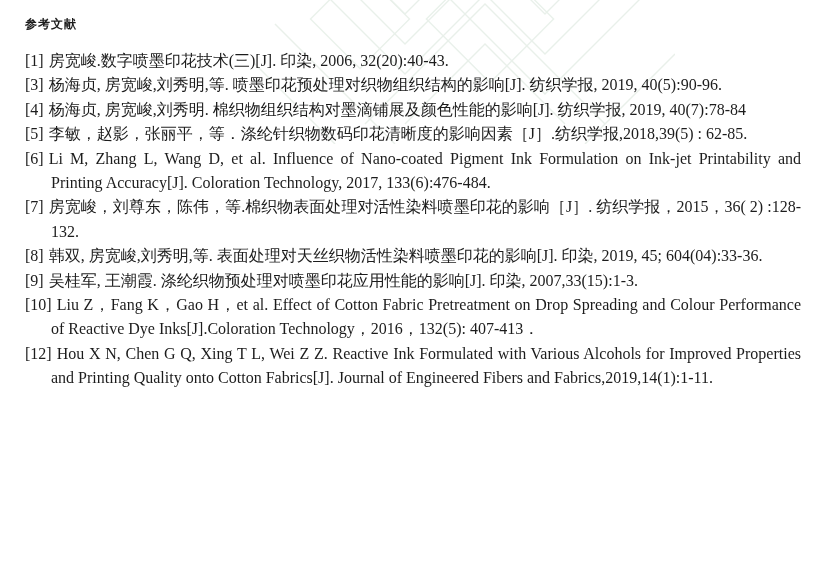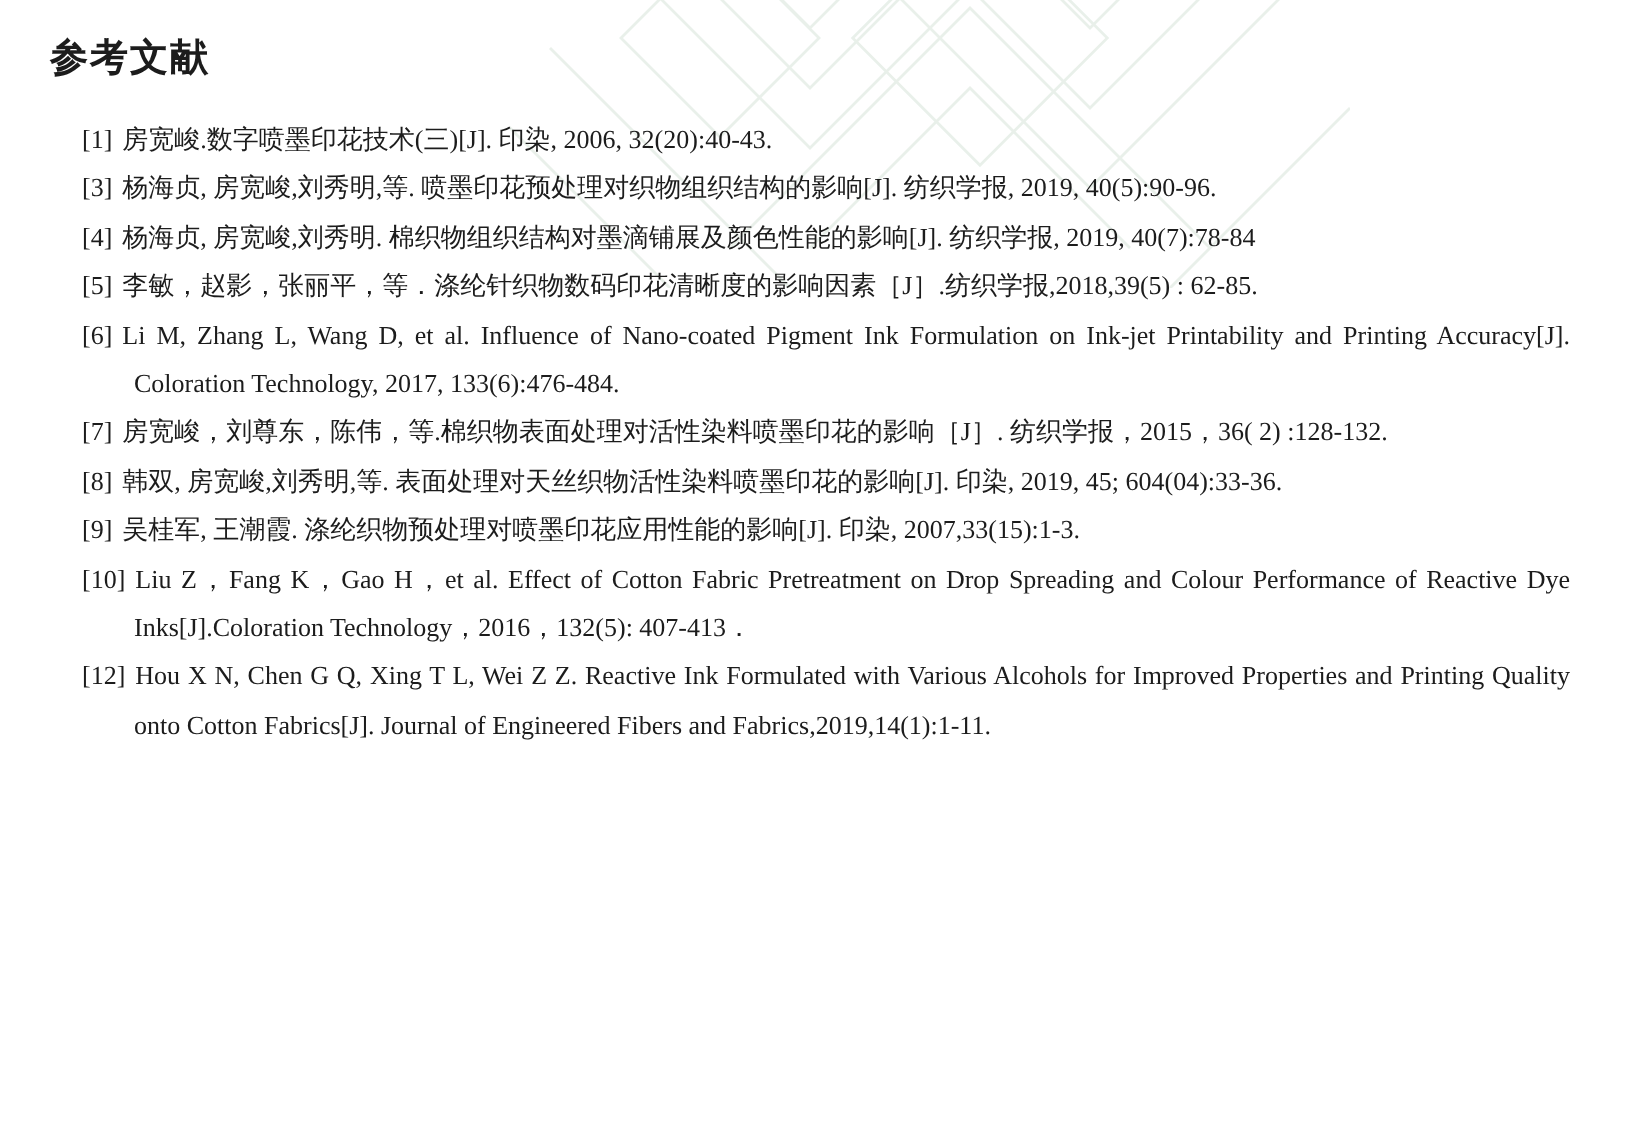--- a/index.html
+++ b/index.html
@@ -23,30 +23,30 @@
     height: 150px;
     pointer-events: none;
     opacity: 0.75;
   }
   .doc {
     position: relative;
     padding: 14px 12px 0 25px;
     z-index: 1;
   }
   .doc-title {
-    font-size: 19px;
+    font-size: 12px;
     font-weight: bold;
     margin: 2px 0 16px 0;
     letter-spacing: 1px;
   }
   .ref-list {
     list-style: none;
-    margin: 16px;
+    margin: 0;
     padding: 0;
-    font-size: 13px;
+    font-size: 16px;
     line-height: 24.4px;
     text-align: justify;
   }
   .ref-item {
     padding-left: 26px;
     text-indent: -26px;
     margin: 0;
   }
   .ref-marker {
     margin-right: 5px;

